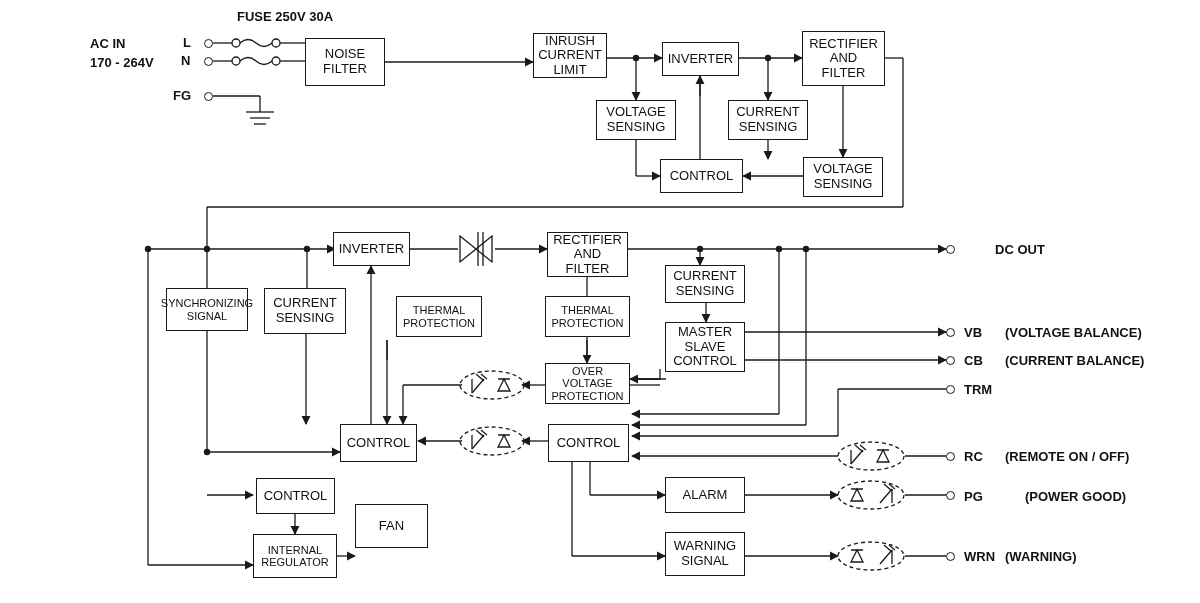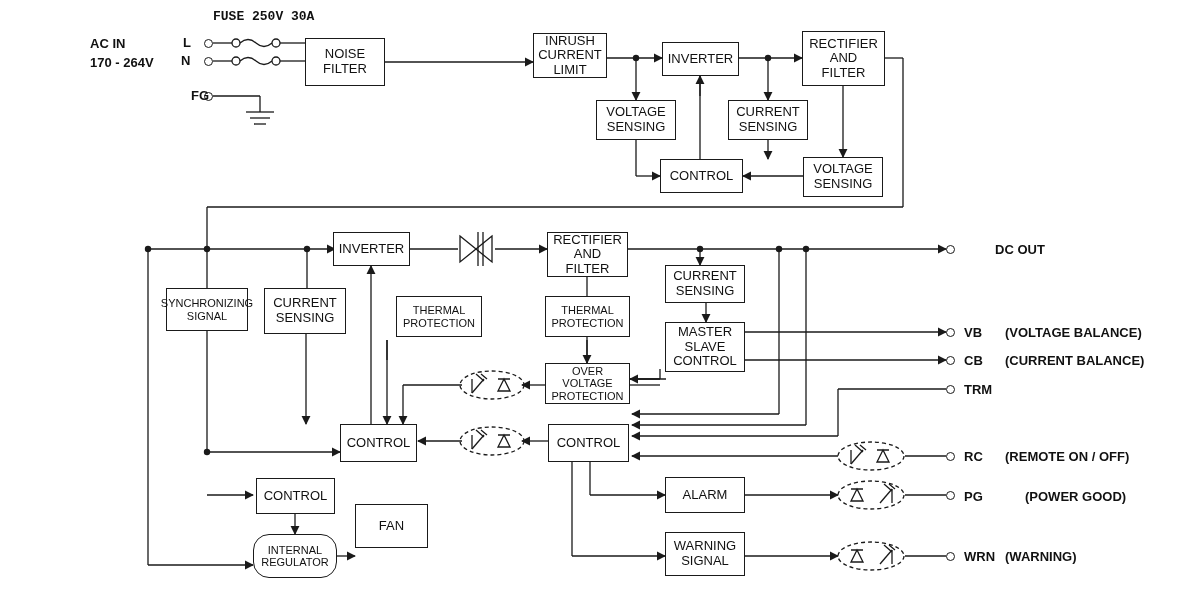--- a/index.html
+++ b/index.html
@@ -256,26 +256,26 @@
   <div class="term" style="left:204px;top:57px;"></div>
   <div class="term" style="left:204px;top:92px;"></div>
   <div class="term" style="left:946px;top:245px;"></div>
   <div class="term" style="left:946px;top:328px;"></div>
   <div class="term" style="left:946px;top:356px;"></div>
   <div class="term" style="left:946px;top:385px;"></div>
   <div class="term" style="left:946px;top:452px;"></div>
   <div class="term" style="left:946px;top:491px;"></div>
   <div class="term" style="left:946px;top:552px;"></div>
 
-  <div class="lbl b" style="left:213px;top:9px;font-family:Liberation Mono, monospace;">FUSE 250V 30A</div>
+  <div class="lbl b" style="left:237px;top:9px;">FUSE 250V 30A</div>
   <div class="lbl b" style="left:90px;top:36px;">AC IN</div>
   <div class="lbl b" style="left:90px;top:55px;">170 - 264V</div>
   <div class="lbl b" style="left:183px;top:35px;">L</div>
   <div class="lbl b" style="left:181px;top:53px;">N</div>
-  <div class="lbl b" style="left:173px;top:88px;margin-left:18px;">FG</div>
+  <div class="lbl b" style="left:173px;top:88px;">FG</div>
 
   <div class="blk" style="left:305px;top:38px;width:80px;height:48px;">NOISE
 FILTER</div>
   <div class="blk" style="left:533px;top:33px;width:74px;height:45px;">INRUSH
 CURRENT
 LIMIT</div>
   <div class="blk" style="left:662px;top:42px;width:77px;height:34px;">INVERTER</div>
   <div class="blk" style="left:802px;top:31px;width:83px;height:55px;">RECTIFIER
 AND
 FILTER</div>
@@ -302,21 +302,21 @@
   <div class="blk" style="left:665px;top:265px;width:80px;height:38px;">CURRENT
 SENSING</div>
   <div class="blk" style="left:665px;top:322px;width:80px;height:50px;">MASTER
 SLAVE
 CONTROL</div>
   <div class="blk small" style="left:545px;top:363px;width:85px;height:41px;">OVER VOLTAGE
 PROTECTION</div>
   <div class="blk" style="left:340px;top:424px;width:77px;height:38px;">CONTROL</div>
   <div class="blk" style="left:548px;top:424px;width:81px;height:38px;">CONTROL</div>
   <div class="blk" style="left:256px;top:478px;width:79px;height:36px;">CONTROL</div>
-  <div class="blk small" style="left:253px;top:534px;width:84px;height:44px;border-radius:16px;">INTERNAL
+  <div class="blk small" style="left:253px;top:534px;width:84px;height:44px;">INTERNAL
 REGULATOR</div>
   <div class="blk" style="left:355px;top:504px;width:73px;height:44px;">FAN</div>
   <div class="blk" style="left:665px;top:477px;width:80px;height:36px;">ALARM</div>
   <div class="blk" style="left:665px;top:532px;width:80px;height:44px;">WARNING
 SIGNAL</div>
 
   <div class="lbl b" style="left:964px;top:242px;padding-left:31px;">DC OUT</div>
 
   <div class="lbl b" style="left:964px;top:325px;">VB</div>
   <div class="lbl b" style="left:1005px;top:325px;">(VOLTAGE BALANCE)</div>

